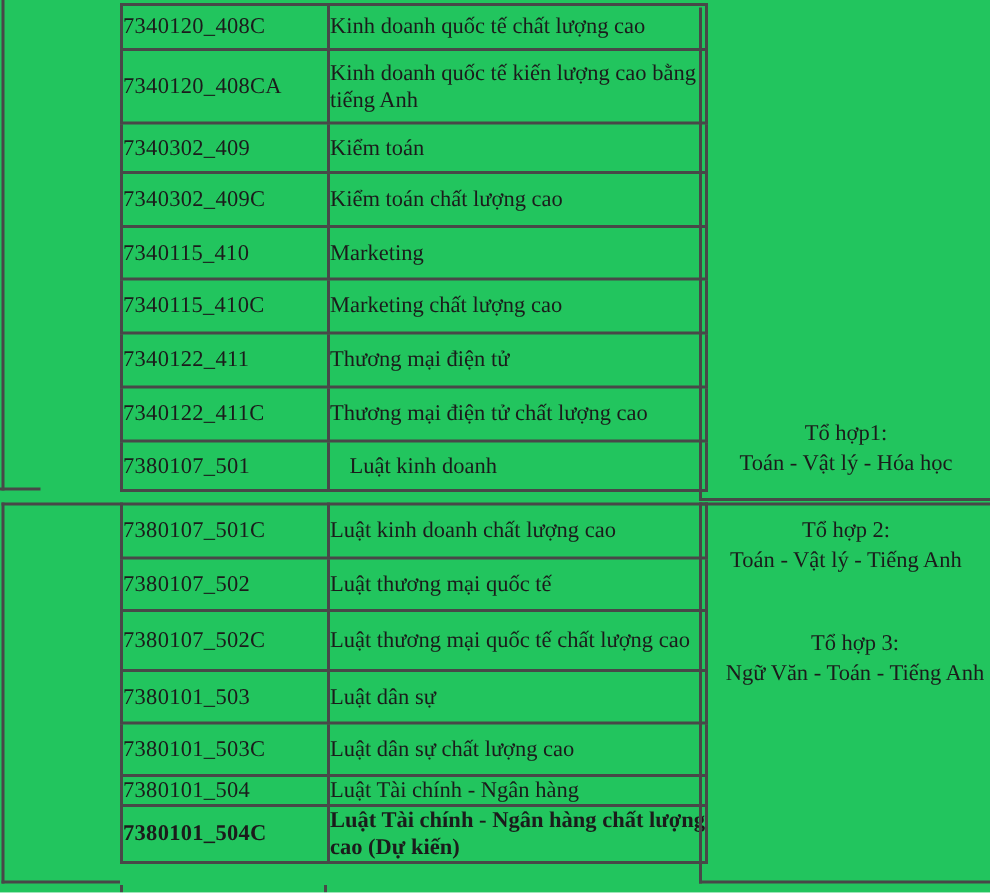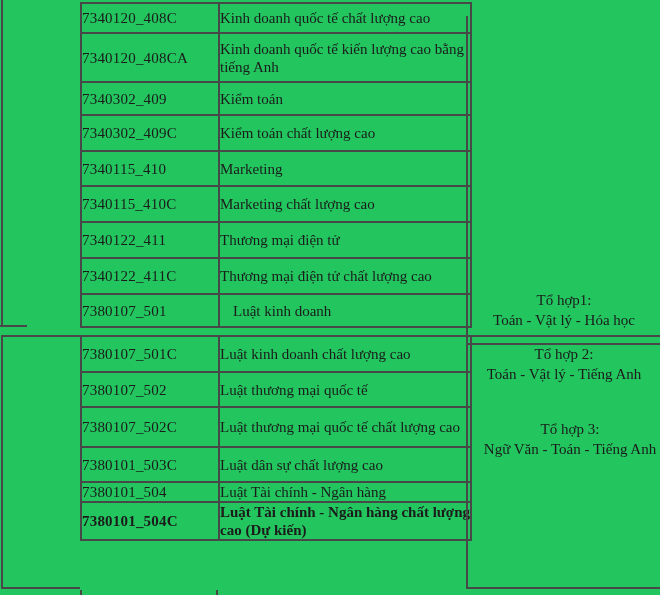--- a/index.html
+++ b/index.html
@@ -73,21 +73,21 @@
     border-left: 2px solid #484848;
     border-top: 2px solid #484848;
     border-bottom: 2px solid #484848;
     box-sizing: border-box;
   }
 
   
   .combo-1 {
     position: absolute;
     left: 466px;
-    top: 16px;
+    top: 5px;
     width: 194px;
     height: 329px;
     border-left: 2px solid #484848;
     border-bottom: 2px solid #484848;
     box-sizing: border-box;
     display: flex;
     flex-direction: column;
     justify-content: flex-end;
     align-items: center;
     text-align: center;
@@ -185,20 +185,24 @@
       <td class="code">7380107_501C</td>
       <td class="pname">Luật kinh doanh chất lượng cao</td>
     </tr>
     <tr style="height:35px;">
       <td class="code">7380107_502</td>
       <td class="pname">Luật thương mại quốc tế</td>
     </tr>
     <tr style="height:40px;">
       <td class="code">7380107_502C</td>
       <td class="pname">Luật thương mại quốc tế chất lượng cao</td>
+    </tr>
+    <tr style="height:35px;">
+      <td class="code">7380101_503</td>
+      <td class="pname">Luật dân sự</td>
     </tr>
     <tr style="height:35px;">
       <td class="code">7380101_503C</td>
       <td class="pname">Luật dân sự chất lượng cao</td>
     </tr>
     <tr style="height:18px;">
       <td class="code">7380101_504</td>
       <td class="pname">Luật Tài chính - Ngân hàng</td>
     </tr>
     <tr style="height:36px;" class="bold">

